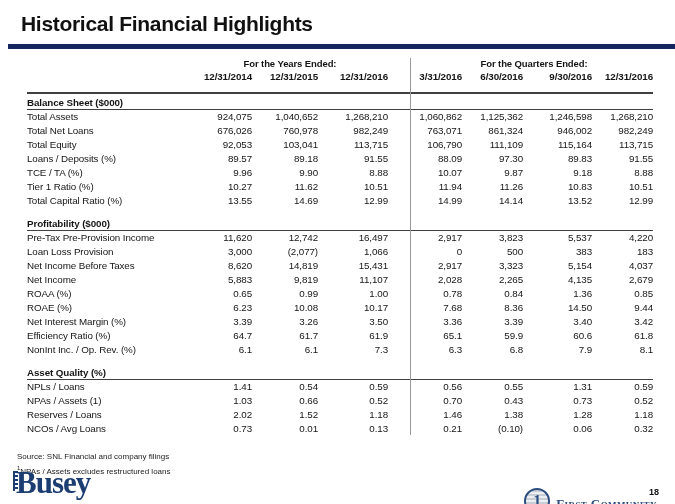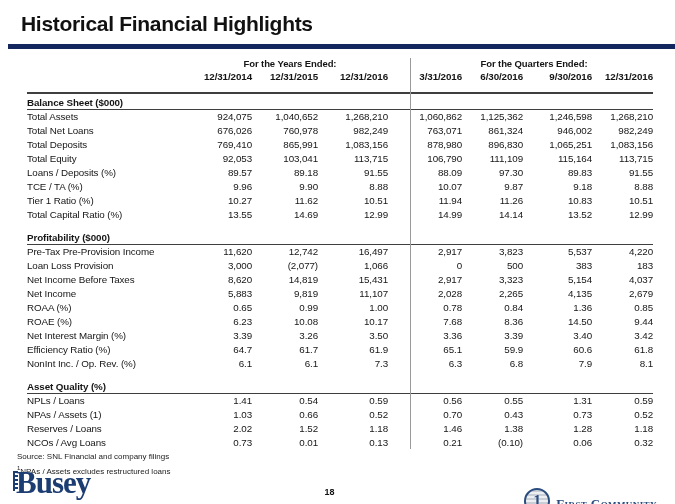--- a/index.html
+++ b/index.html
@@ -54,21 +54,21 @@
   }
   .busey-logo .b-flag {
     display: inline-block; width: 5px; height: 20px; margin-right: -2px;
     vertical-align: 2px;
     background: repeating-linear-gradient(#1c3d72 0 2px, #ffffff 2px 4px);
     border-left: 2px solid #1c3d72;
   }
 
   .page-number {
     position: absolute; left: 0; right: 16px; bottom: 7px;
-    text-align: center; font-size: 9px; font-weight: bold; color: #111;
+    text-align: right; font-size: 9px; font-weight: bold; color: #111;
   }
 
   .fc-logo { position: absolute; right: 16px; top: 466px; display: flex; align-items: center; }
   .fc-emblem {
     width: 26px; height: 26px; border-radius: 50%;
     border: 2px solid #2b4c7e;
     background: repeating-linear-gradient(#c9ced6 0 2px, #eceef1 2px 4px);
     display: flex; align-items: center; justify-content: center;
     font-family: "Liberation Serif", serif; font-weight: bold;
     font-size: 16px; color: #2b4c7e; margin-right: 6px;
@@ -146,31 +146,20 @@
             <td class="num">676,026</td>
             <td class="num">760,978</td>
             <td class="num">982,249</td>
             <td></td>
             <td class="num">763,071</td>
             <td class="num">861,324</td>
             <td class="num">946,002</td>
             <td class="num">982,249</td>
           </tr>
           <tr class="data-row">
-            <td>Total Deposits</td>
-            <td class="num">769,410</td>
-            <td class="num">865,991</td>
-            <td class="num">1,083,156</td>
-            <td></td>
-            <td class="num">878,980</td>
-            <td class="num">896,830</td>
-            <td class="num">1,065,251</td>
-            <td class="num">1,083,156</td>
-          </tr>
-          <tr class="data-row">
             <td>Total Equity</td>
             <td class="num">92,053</td>
             <td class="num">103,041</td>
             <td class="num">113,715</td>
             <td></td>
             <td class="num">106,790</td>
             <td class="num">111,109</td>
             <td class="num">115,164</td>
             <td class="num">113,715</td>
           </tr>

